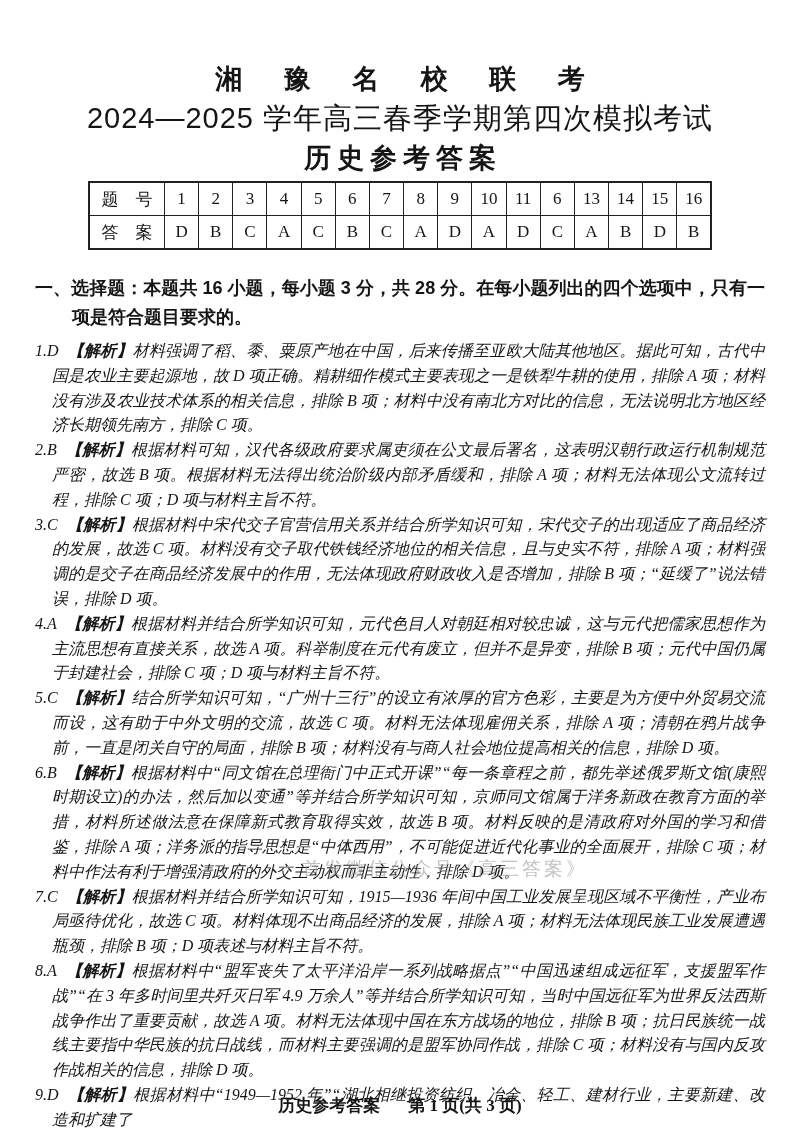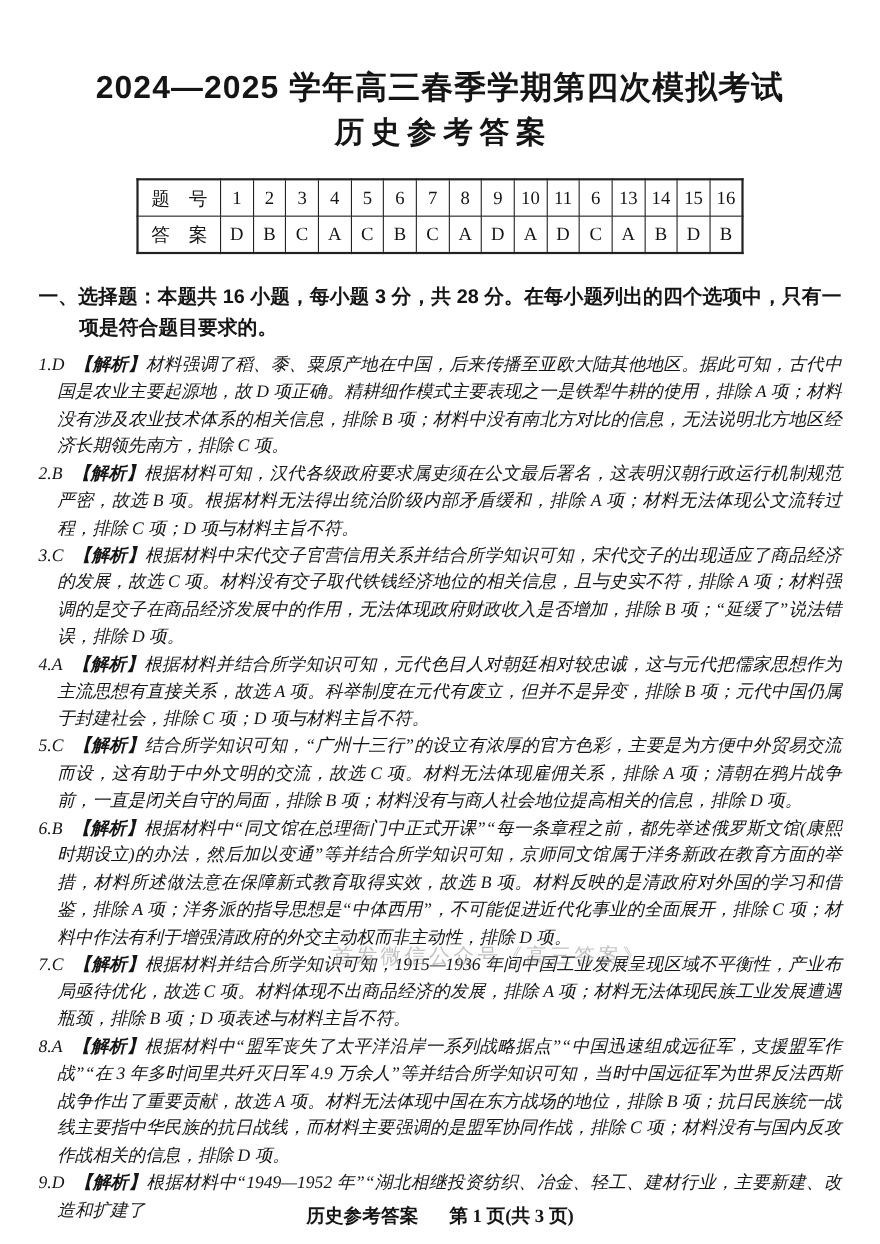--- a/index.html
+++ b/index.html
@@ -11,27 +11,27 @@
     background: #ffffff;
     color: #151515;
     overflow: hidden;
     font-family: "Liberation Serif", "DejaVu Serif", serif;
   }
   .content { padding: 0 35px; }
 
   
   .titles { padding-top: 60px; text-align: center; font-family: "Liberation Sans", "DejaVu Sans", sans-serif; }
   .t1 { margin: 0; font-size: 27px; font-weight: 700; letter-spacing: 17px; line-height: 38px; text-indent: 17px; }
-  .t2 { margin: 0; font-size: 29px; font-weight: 700; line-height: 41px; letter-spacing: 1px; }
+  .t2 { margin: 0; font-size: 29px; font-weight: 400; line-height: 41px; letter-spacing: 1px; }
   .t3 { margin: 0; font-size: 27px; font-weight: 700; letter-spacing: 6px; line-height: 38px; text-indent: 6px; }
 
   
   table.anstable {
-    width: 552px;
-    margin: 23px auto 0 auto;
+    width: 624px;
+    margin: 4px auto 0 auto;
     border-collapse: collapse;
     table-layout: fixed;
   }
   table.anstable td {
     border: 1px solid #222;
     height: 32px;
     text-align: center;
     vertical-align: middle;
     font-size: 17px;
     padding: 0;
@@ -89,20 +89,21 @@
   }
   .footer .gap { display: inline-block; width: 28px; }
 </style>
 </head>
 <body>
 
 <div class="page">
   <div class="content">
 
     <div class="titles">
+      <h1 class="t1">湘 豫 名 校 联 考</h1>
       <h2 class="t2">2024—2025 学年高三春季学期第四次模拟考试</h2>
       <h3 class="t3">历史参考答案</h3>
     </div>
 
     <table class="anstable">
       <tbody>
           <tr>
         <td class="lbl">题　号</td>
         <td>1</td>
         <td>2</td>

